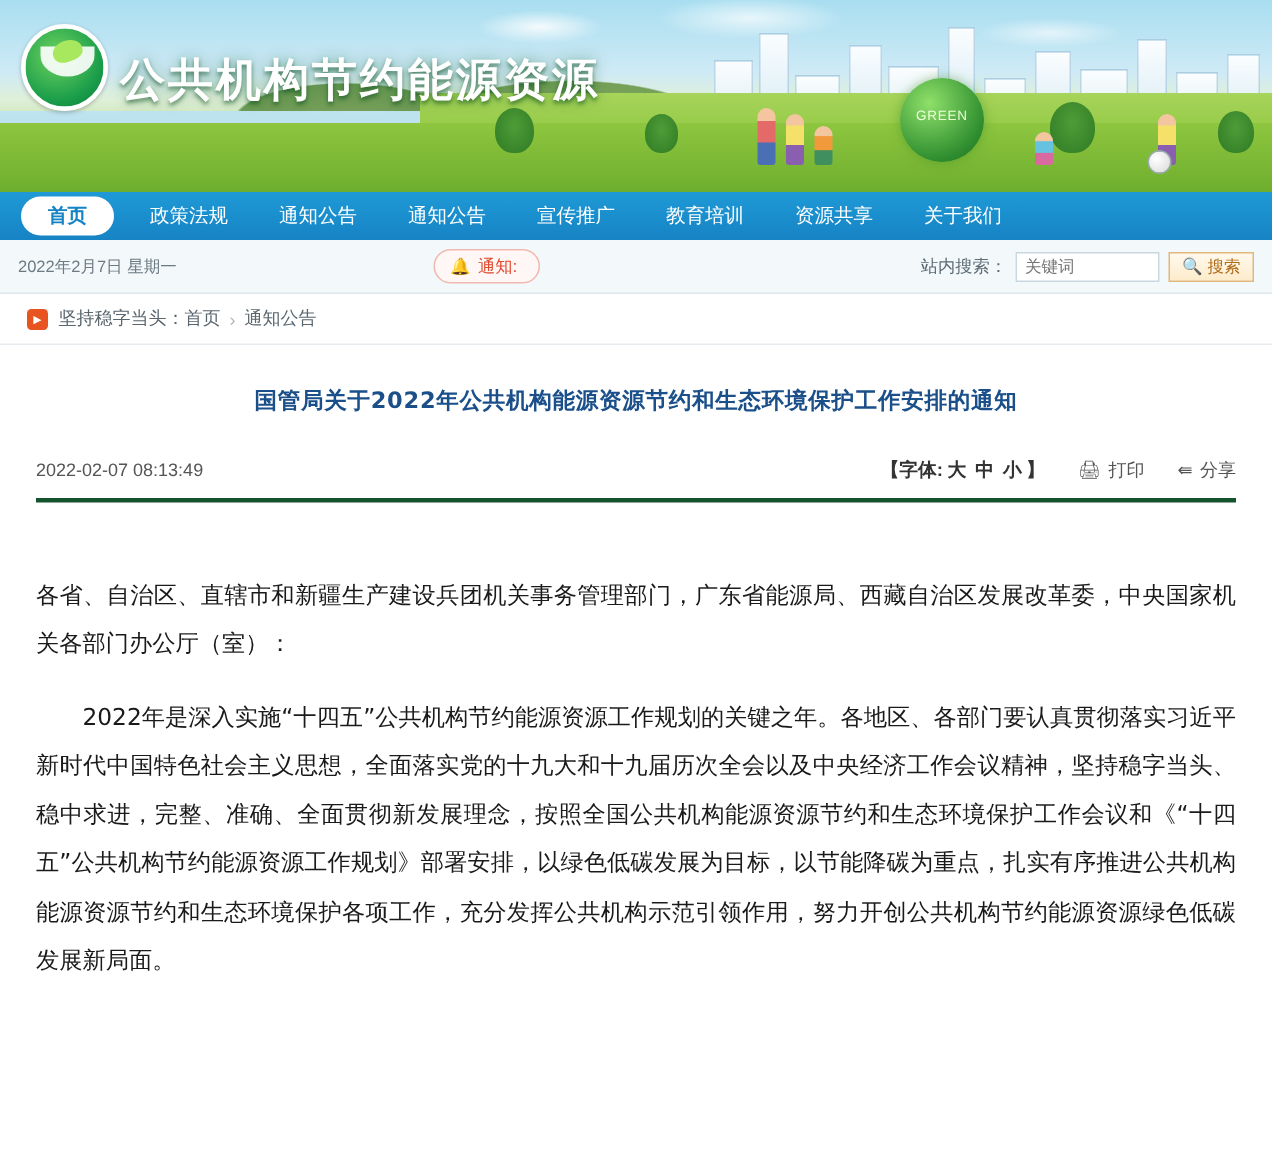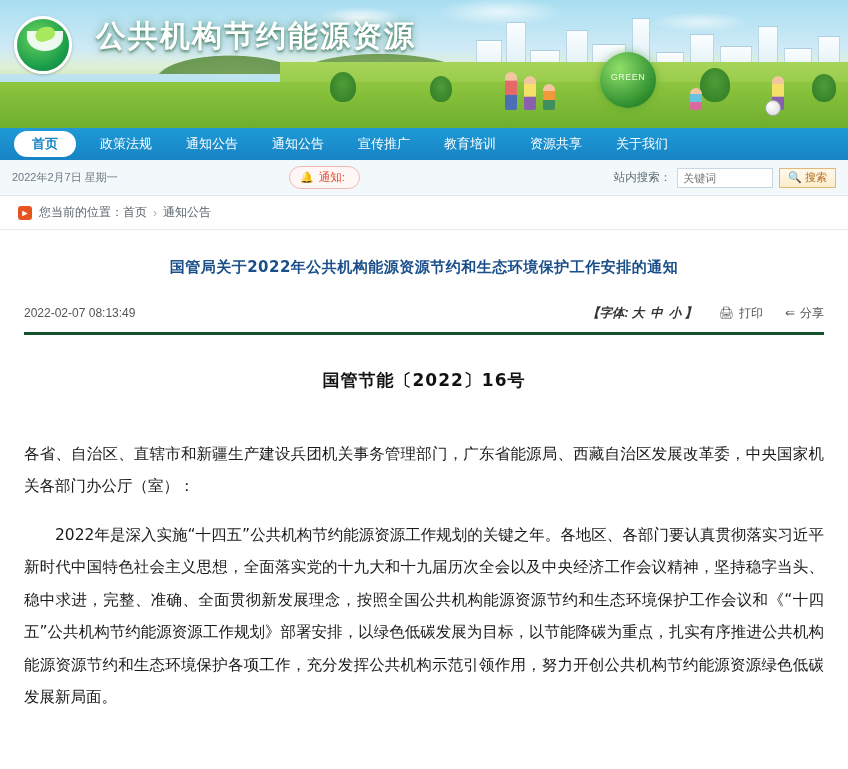--- a/index.html
+++ b/index.html
@@ -81,21 +81,21 @@
     width: 12px; height: 38px;
     background: linear-gradient(to bottom, #f3c6a0 22%, #e46a6a 23%, #e46a6a 60%, #4a6fb5 61%);
     border-radius: 6px 6px 2px 2px;
   }
   .person.p2 { height: 34px; background: linear-gradient(to bottom,#f3c6a0 22%, #f5e06a 23%, #f5e06a 60%, #8a5fb0 61%); }
   .person.p3 { height: 26px; background: linear-gradient(to bottom,#f3c6a0 26%, #f09a3c 27%, #f09a3c 62%, #3f8f5f 63%); }
   .person.p4 { height: 22px; background: linear-gradient(to bottom,#f3c6a0 28%, #66c2e0 29%, #66c2e0 62%, #d86aa0 63%); }
 
   .logo-wrap {
     position: absolute; left: 14px; top: 16px;
-    display: flex; align-items: flex-start; gap: 24px;
+    display: flex; align-items: flex-end; gap: 8px;
     z-index: 5;
   }
   .logo-mark {
     width: 58px; height: 58px; border-radius: 50%;
     background: radial-gradient(circle at 40% 35%, #6fd45f, #1a9d4a 65%, #0d7a3c);
     border: 3px solid #ffffff;
     box-shadow: 0 1px 3px rgba(0,0,0,.25);
     position: relative;
   }
   .logo-mark::before {
@@ -209,21 +209,21 @@
     letter-spacing: .5px;
   }
   .meta {
     display: flex; align-items: center;
     margin-top: 26px; padding-bottom: 10px;
     border-bottom: 3px solid #14532d;
     font-size: 12px; color: #666;
   }
   .meta-date { color: #555; }
   .meta-right { margin-left: auto; display: flex; align-items: center; gap: 22px; }
-  .fontsize { color: #333; font-size: 12.5px; font-style: italic; }
+  .fontsize { color: #333; font-size: 12.5px; }
   .fontsize b { font-weight: bold; }
   .fontsize .sz { margin: 0 3px; cursor: pointer; }
   .tool { display: flex; align-items: center; gap: 5px; color: #555; cursor: pointer; font-size: 12px; }
   .doc-no {
     text-align: center;
     margin-top: 34px;
     font-family: "DejaVu Sans", sans-serif;
     font-size: 17px; font-weight: bold; color: #111;
     letter-spacing: 1px;
   }
@@ -310,21 +310,21 @@
       <input class="search-input" type="text" placeholder="关键词" style="">
       <div class="search-btn">
         <span>🔍</span>
         <span>搜索</span>
       </div>
     </div>
   </div>
 
   <div class="crumb">
     <span class="crumb-arrow">►</span>
-    <span>您当前的位置：</span>
+    <span>坚持稳字当头：</span>
     <a href="#">首页</a>
     <span class="sep">›</span>
     <a href="#">通知公告</a>
   </div>
 
   <div class="article">
     <div class="art-title">国管局关于2022年公共机构能源资源节约和生态环境保护工作安排的通知</div>
 
     <div class="meta">
       <span class="meta-date">2022-02-07 08:13:49</span>
@@ -336,21 +336,20 @@
           <span>🖨</span>
           <span>打印</span>
         </span>
         <span class="tool">
           <span>⇚</span>
           <span>分享</span>
         </span>
       </div>
     </div>
 
-    <div class="doc-no">国管节能〔2022〕16号</div>
 
     <div class="body-text">
       <p>各省、自治区、直辖市和新疆生产建设兵团机关事务管理部门，广东省能源局、西藏自治区发展改革委，中央国家机关各部门办公厅（室）：</p>
       <p class="indent">2022年是深入实施“十四五”公共机构节约能源资源工作规划的关键之年。各地区、各部门要认真贯彻落实习近平新时代中国特色社会主义思想，全面落实党的十九大和十九届历次全会以及中央经济工作会议精神，坚持稳字当头、稳中求进，完整、准确、全面贯彻新发展理念，按照全国公共机构能源资源节约和生态环境保护工作会议和《“十四五”公共机构节约能源资源工作规划》部署安排，以绿色低碳发展为目标，以节能降碳为重点，扎实有序推进公共机构能源资源节约和生态环境保护各项工作，充分发挥公共机构示范引领作用，努力开创公共机构节约能源资源绿色低碳发展新局面。</p>
     </div>
   </div>
 
 </div>
 
 </body></html>

